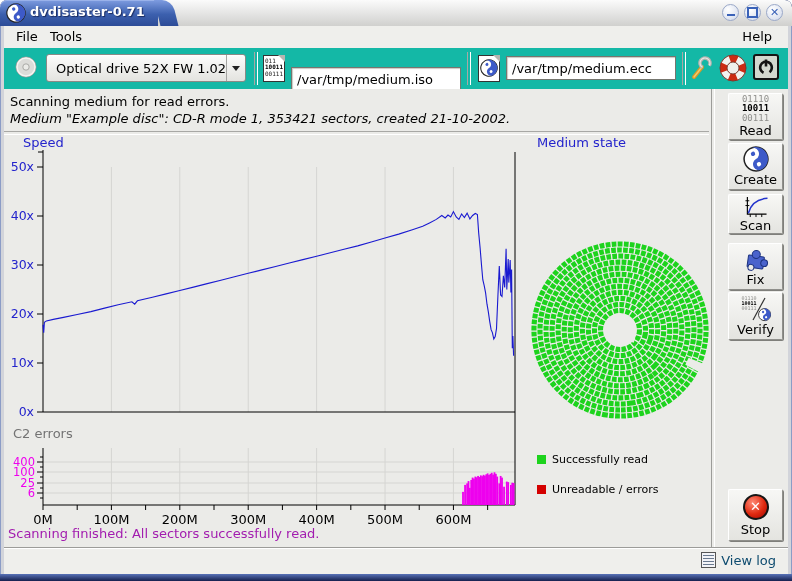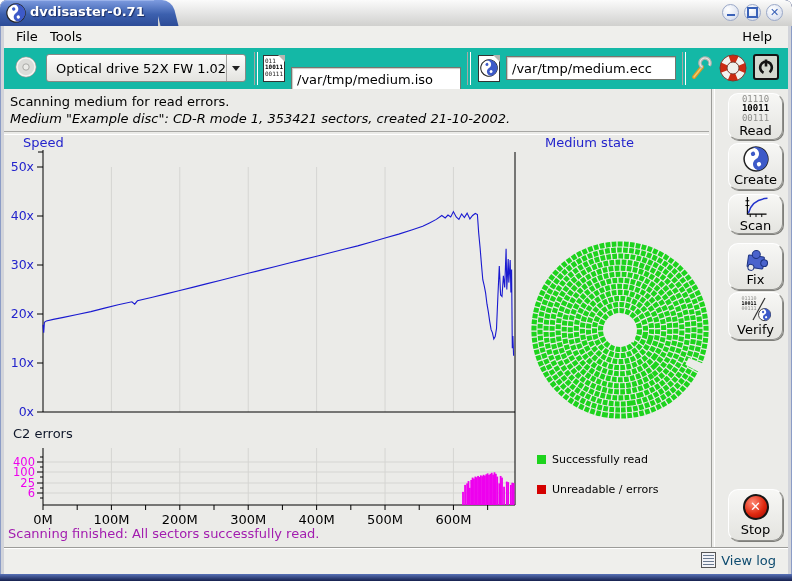--- a/index.html
+++ b/index.html
@@ -55,32 +55,32 @@
   .bin{font-family:"DejaVu Sans Mono","Liberation Mono",monospace;line-height:1.05;white-space:pre;}
   .page-icon .bin{font-size:6px;padding:2px 0 0 1px;color:#222;}
   
   .content{position:absolute;left:4px;right:4px;top:89px;height:458px;background:#ebebe8;}
   .status1{position:absolute;left:6px;top:5px;font-size:13px;color:#000;}
   .status2{position:absolute;left:6px;top:22px;font-size:13px;font-style:italic;color:#000;}
   .hsep{position:absolute;left:0px;top:42px;width:705px;height:2px;
         border-top:1px solid #a8a8a5;border-bottom:1px solid #fff;}
   .chart-label{position:absolute;font-size:13px;}
   .lbl-speed{left:19px;top:46px;color:#2323cc;}
-  .lbl-medium{left:533px;top:46px;color:#2323cc;margin-left:8px;}
-  .lbl-c2{left:9px;top:337px;color:#0f172a;}
+  .lbl-medium{left:533px;top:46px;color:#2323cc;}
+  .lbl-c2{left:9px;top:337px;color:#737373;}
   #charts{position:absolute;left:0;top:46px;}
   #discwrap{position:absolute;left:524px;top:149px;width:184px;height:184px;}
   .legend-row{position:absolute;left:533px;font-size:11px;color:#000;display:flex;align-items:center;margin-top:14px;}
   .legend-sq{width:9px;height:9px;margin-right:6px;display:inline-block;}
   .finished{position:absolute;left:4px;top:437px;font-size:13px;color:#a21caf;}
   .vsep{position:absolute;left:707px;top:0;bottom:0;width:2px;
         border-left:1px solid #9c9c99;border-right:1px solid #fff;}
   
   .side-btn{position:absolute;left:724px;width:55px;box-sizing:border-box;background:linear-gradient(#f7f7f5,#e4e4e0);
-            border:1px solid #8f8f8b;border-top-color:#fff;border-left-color:#fff;border-radius:10px;
+            border:1px solid #8f8f8b;border-top-color:#fff;border-left-color:#fff;border-radius:2px;
             box-shadow:1px 1px 0 #7f7f7b;display:flex;flex-direction:column;align-items:center;justify-content:center;
             font-size:13px;color:#000;cursor:default;}
   .side-btn .bin{font-size:9px;}
   .bin .dim{color:#8f8f8c;}
   .bin .strong{font-weight:bold;color:#000;}
   
   .stop-ico{width:26px;height:26px;border-radius:50%;border:2px solid #151515;box-sizing:border-box;
             background:radial-gradient(circle at 35% 30%,#ff8a76,#e02a10 55%,#9c0500);
             display:flex;align-items:center;justify-content:center;color:#fff;font-weight:bold;font-size:13px;margin-bottom:2px;}
   

